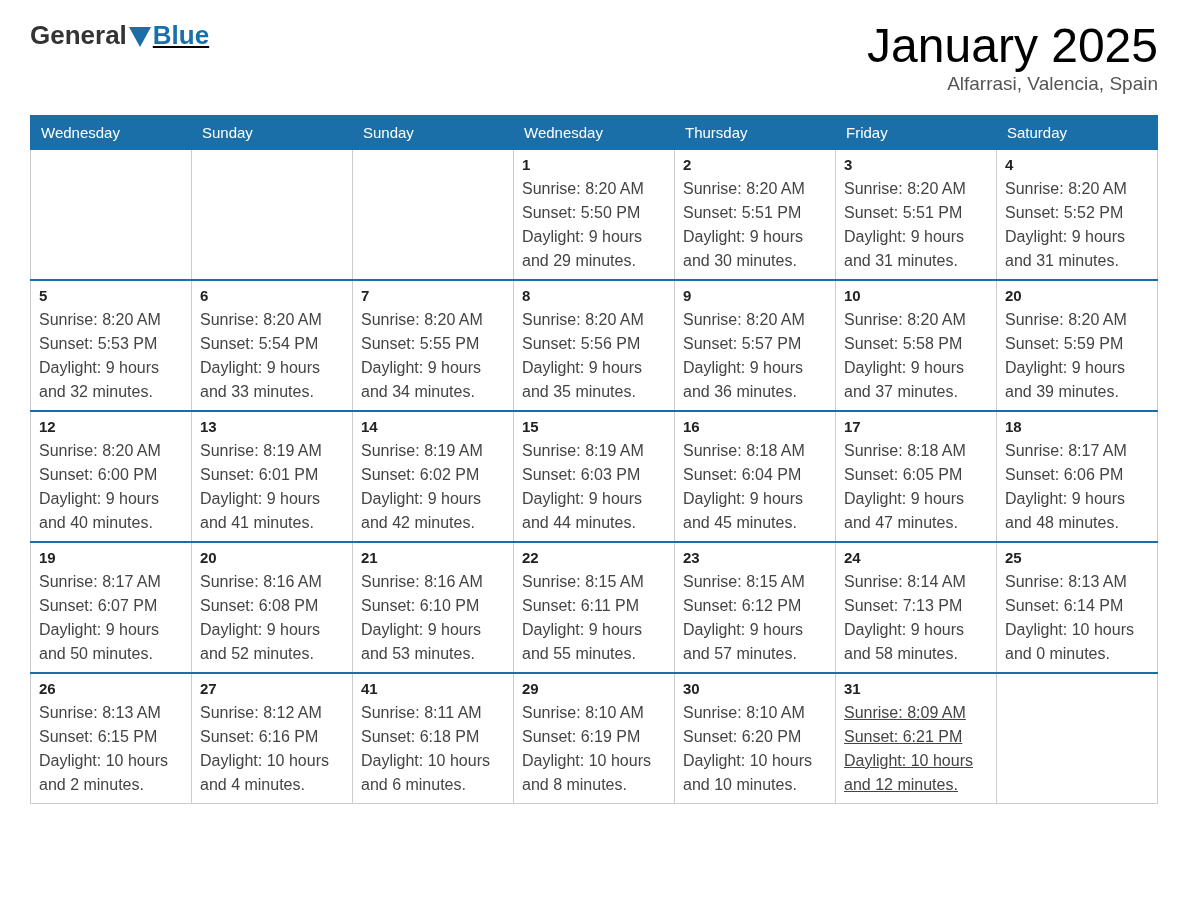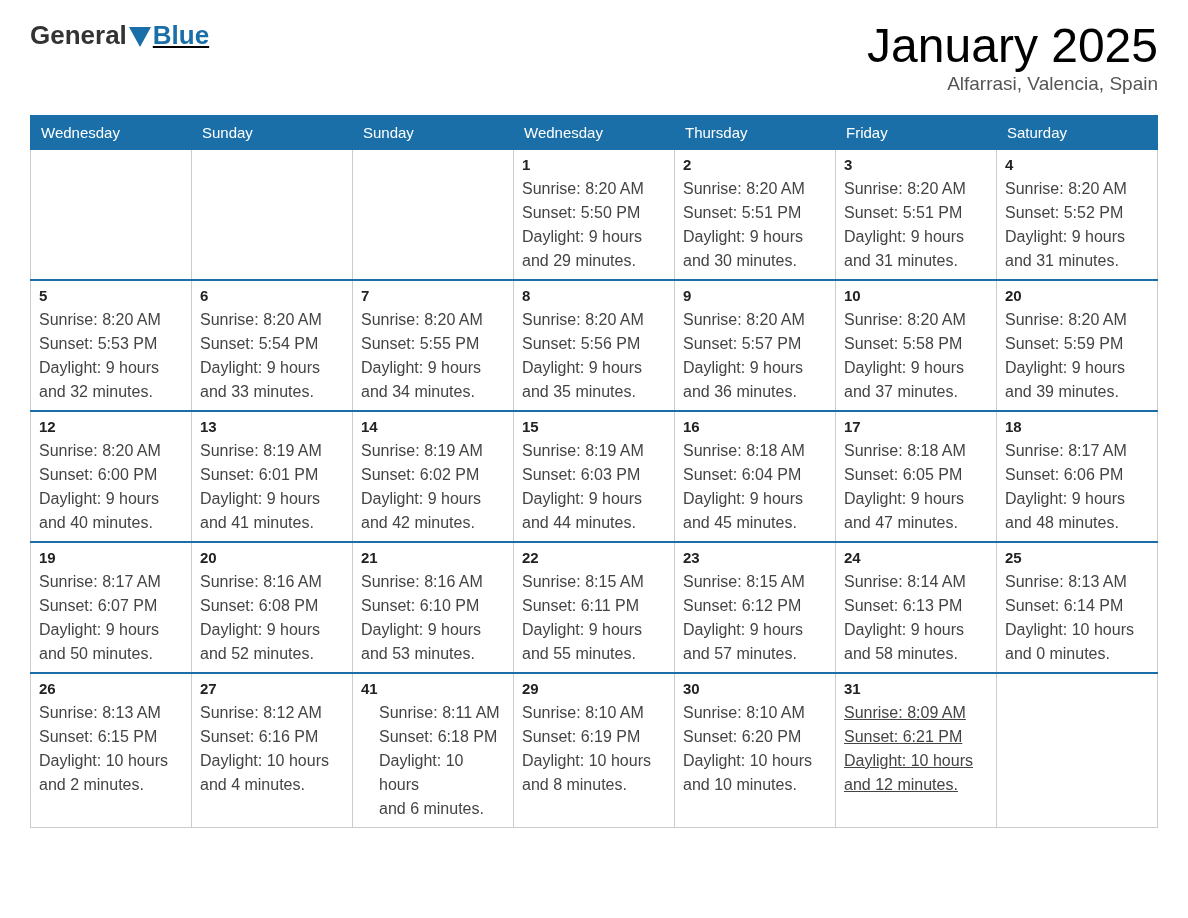--- a/index.html
+++ b/index.html
@@ -298,21 +298,21 @@
         <td>
           <span class="day-number">23</span>
           <div class="day-info" style="white-space: pre-line;">Sunrise: 8:15 AM
 Sunset: 6:12 PM
 Daylight: 9 hours
 and 57 minutes.</div>
         </td>
         <td>
           <span class="day-number">24</span>
           <div class="day-info" style="white-space: pre-line;">Sunrise: 8:14 AM
-Sunset: 6:13 PM
+Sunset: 7:13 PM
 Daylight: 9 hours
 and 58 minutes.</div>
         </td>
         <td>
           <span class="day-number">25</span>
           <div class="day-info" style="white-space: pre-line;">Sunrise: 8:13 AM
 Sunset: 6:14 PM
 Daylight: 10 hours
 and 0 minutes.</div>
         </td>
@@ -327,21 +327,21 @@
         </td>
         <td>
           <span class="day-number">27</span>
           <div class="day-info" style="white-space: pre-line;">Sunrise: 8:12 AM
 Sunset: 6:16 PM
 Daylight: 10 hours
 and 4 minutes.</div>
         </td>
         <td>
           <span class="day-number">41</span>
-          <div class="day-info" style="white-space: pre-line; margin-left: 18px;">Sunrise: 8:11 AM
+          <div class="day-info" style="white-space: pre-line;">Sunrise: 8:11 AM
 Sunset: 6:18 PM
 Daylight: 10 hours
 and 6 minutes.</div>
         </td>
         <td>
           <span class="day-number">29</span>
           <div class="day-info" style="white-space: pre-line;">Sunrise: 8:10 AM
 Sunset: 6:19 PM
 Daylight: 10 hours
 and 8 minutes.</div>

